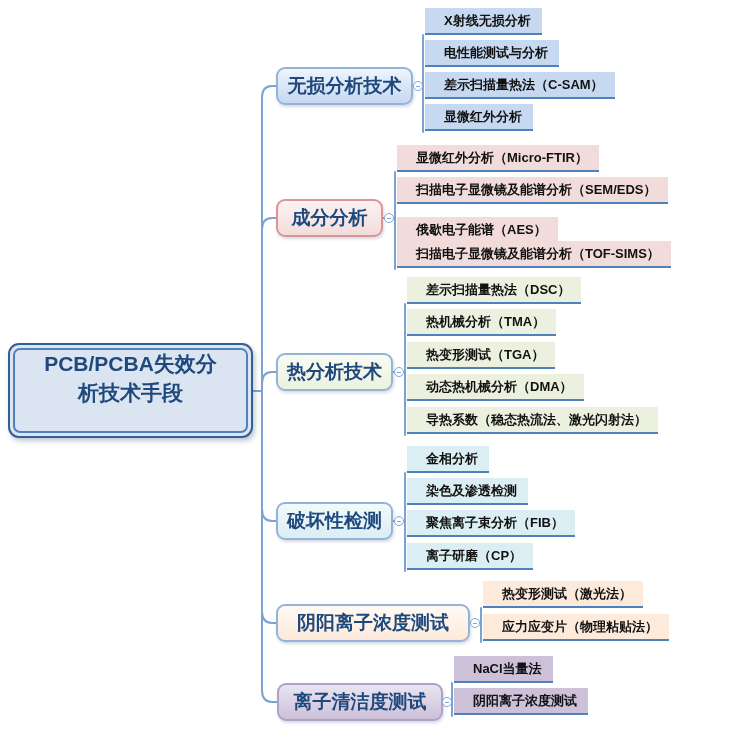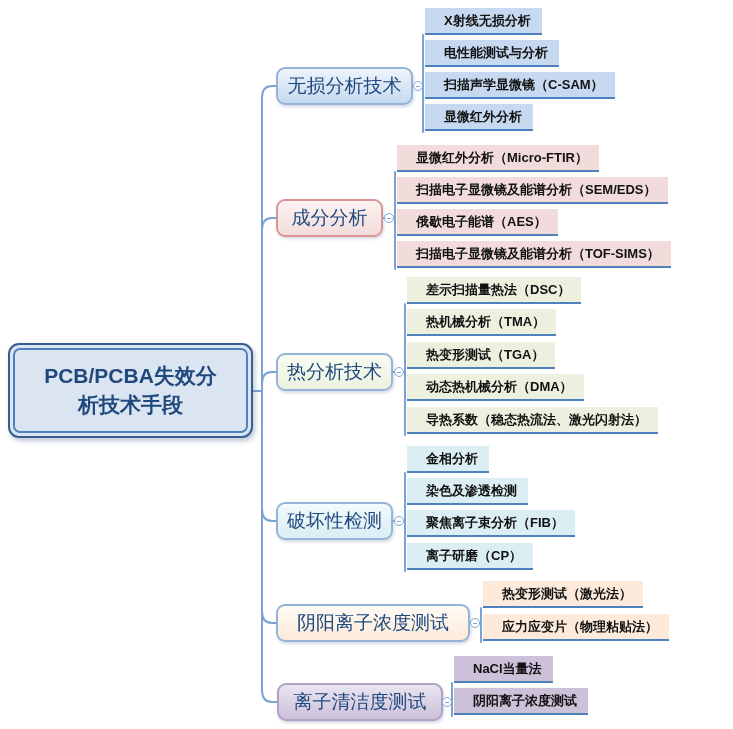--- a/index.html
+++ b/index.html
@@ -8,32 +8,32 @@
   svg.lines{position:absolute;left:0;top:0;}
   .leaf{position:absolute;height:25px;line-height:25px;font-size:13px;font-weight:bold;
         color:#111;padding:0 11px 0 19px;border-bottom:2px solid #4f81bd;white-space:nowrap;}
   .g1{background:#c6d9f1;}
   .g2{background:#f2dcdb;}
   .g3{background:#ebf1de;}
   .g4{background:#daeef3;}
   .g5{background:#fdeada;}
   .g6{background:#ccc1d9;}
   .branch{position:absolute;height:38px;display:flex;align-items:center;justify-content:center;
-          font-size:19px;font-weight:normal;color:#1f497d;border-radius:9px;border:2px solid #95b3d7;
+          font-size:19px;font-weight:bold;color:#1f497d;border-radius:9px;border:2px solid #95b3d7;
           box-sizing:border-box;white-space:nowrap;box-shadow:1px 2px 3px rgba(90,110,150,.25);}
   .b1{background:linear-gradient(#eef4fb,#c6d9f1);}
   .b2{border-color:#d99694;background:linear-gradient(#fcf3f2,#f2dcdb);}
   .b3{background:linear-gradient(#fafcf3,#ebf1de);}
   .b4{background:linear-gradient(#f2fafc,#daeef3);}
   .b5{background:linear-gradient(#fefaf4,#fdeada);}
   .b6{border-color:#b2a1c7;background:linear-gradient(#eae4f1,#ccc1d9);}
   .root{position:absolute;border:2px solid #365f91;border-radius:11px;background:#dce6f2;
         padding:3px;box-sizing:border-box;box-shadow:2px 3px 5px rgba(70,95,140,.35);}
   .root-inner{border:2px solid #4f81bd;border-radius:7px;height:100%;box-sizing:border-box;
-        display:flex;align-items:center;justify-content:center;background:#dbe5f1;}
+        display:flex;justify-content:center;background:#dbe5f1;}
   .root-text{display:block;width:180px;text-align:center;font-size:21px;font-weight:bold;
         color:#1f497d;line-height:1.38;word-break:break-all;}
   .toggle{position:absolute;width:10px;height:10px;border:1px solid #7da7d8;border-radius:50%;
         background:#fff;box-sizing:border-box;display:flex;align-items:center;justify-content:center;z-index:3;}
   .minus{width:4px;height:1px;background:#7da7d8;}
 </style>
 </head>
 <body>
 
 <div id="canvas">
@@ -88,26 +88,26 @@
     </div>
   <div class="toggle" style="left:470px;top:618px">
       <span class="minus"></span>
     </div>
   <div class="toggle" style="left:442px;top:697px">
       <span class="minus"></span>
     </div>
 
   <div class="leaf g1" style="left:425px;top:8px">X射线无损分析</div>
   <div class="leaf g1" style="left:425px;top:40px">电性能测试与分析</div>
-  <div class="leaf g1" style="left:425px;top:72px">扫描声学显微镜（C-SAM）</div>
+  <div class="leaf g1" style="left:425px;top:72px">差示扫描量热法（C-SAM）</div>
   <div class="leaf g1" style="left:425px;top:104px">显微红外分析</div>
 
   <div class="leaf g2" style="left:397px;top:145px">显微红外分析（Micro-FTIR）</div>
   <div class="leaf g2" style="left:397px;top:177px">扫描电子显微镜及能谱分析（SEM/EDS）</div>
-  <div class="leaf g2" style="left:397px;top:209px">俄歇电子能谱（AES）</div>
+  <div class="leaf g2" style="left:397px;top:217px">俄歇电子能谱（AES）</div>
   <div class="leaf g2" style="left:397px;top:241px">扫描电子显微镜及能谱分析（TOF-SIMS）</div>
 
   <div class="leaf g3" style="left:407px;top:277px">差示扫描量热法（DSC）</div>
   <div class="leaf g3" style="left:407px;top:309px">热机械分析（TMA）</div>
   <div class="leaf g3" style="left:407px;top:342px">热变形测试（TGA）</div>
   <div class="leaf g3" style="left:407px;top:374px">动态热机械分析（DMA）</div>
   <div class="leaf g3" style="left:407px;top:407px">导热系数（稳态热流法、激光闪射法）</div>
 
   <div class="leaf g4" style="left:407px;top:446px">金相分析</div>
   <div class="leaf g4" style="left:407px;top:478px">染色及渗透检测</div>

